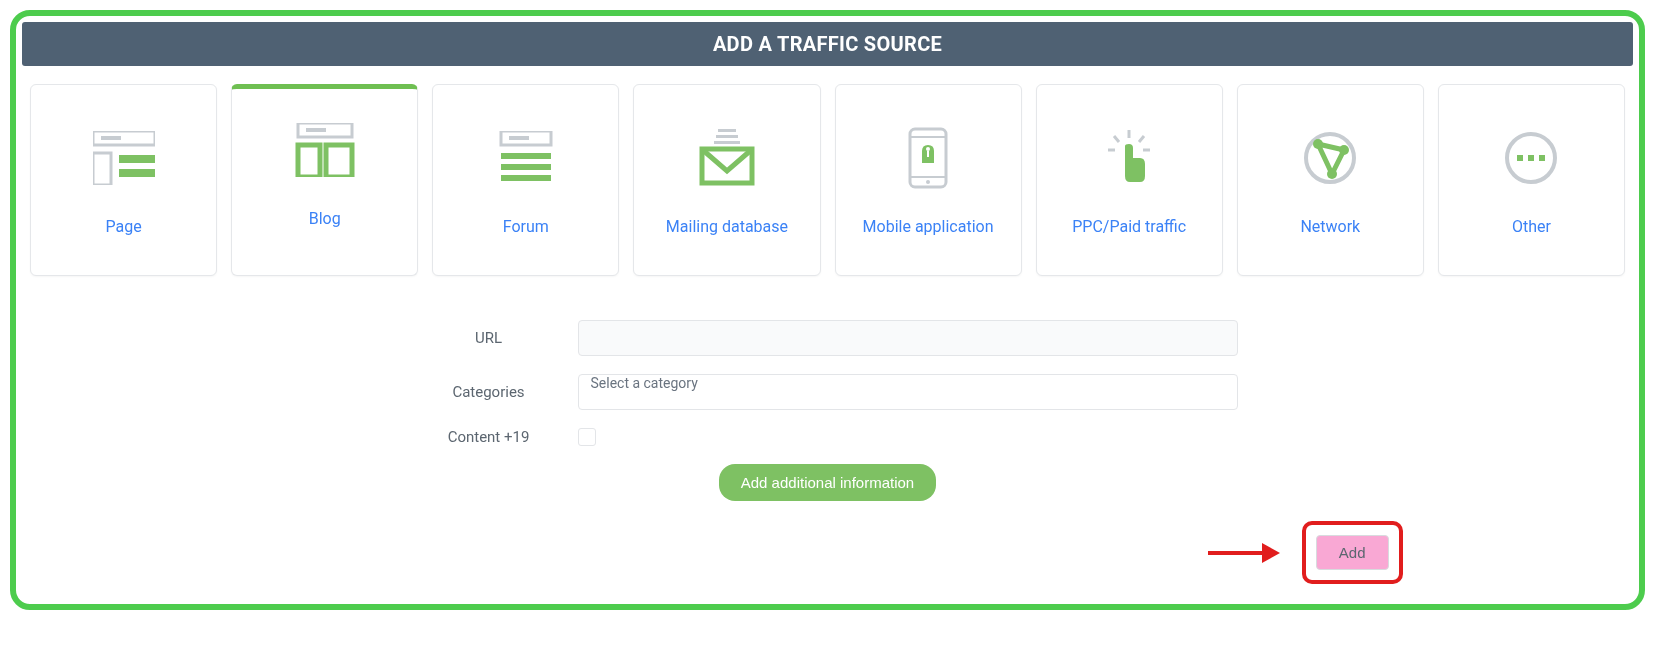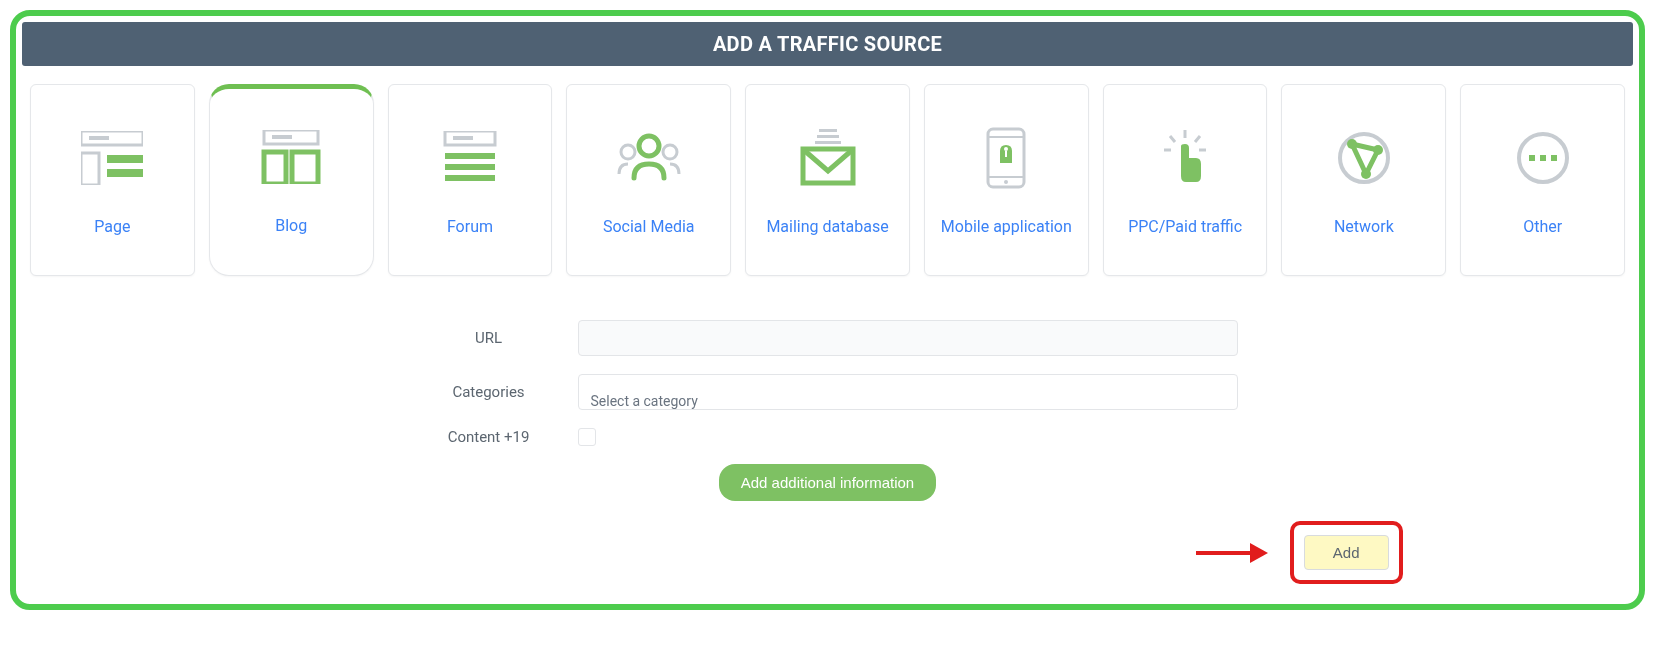--- a/index.html
+++ b/index.html
@@ -38,22 +38,21 @@
     display: flex;
     flex-direction: column;
     align-items: center;
     justify-content: flex-start;
     padding-top: 38px;
     cursor: pointer;
     background: #fff;
   }
   .card.selected {
     border-top: 5px solid #6fbf52;
-    padding-top: 33px;
-    border-radius: 20px;
+    padding-top: 26px;
   }
   .card .icon {
     height: 70px;
     display: flex;
     align-items: center;
     justify-content: center;
   }
   .card .label {
     margin-top: 24px;
     color: #3b82f6;
@@ -88,21 +87,21 @@
   .form-select {
     flex: 1;
     height: 36px;
     border: 1px solid #e3e5e8;
     border-radius: 4px;
     background: #fff;
     padding: 0 12px;
     font-size: 14px;
     color: #6a7480;
     display: flex;
-    align-items: flex-end;
+    align-items: flex-start;
     cursor: pointer;
   }
   .checkbox {
     width: 18px;
     height: 18px;
     border: 1px solid #e3e5e8;
     border-radius: 3px;
     background: #fff;
     cursor: pointer;
   }
@@ -127,25 +126,25 @@
   }
   .arrow {
     margin-right: 18px;
   }
   .highlight-box {
     border: 4px solid #e11d1d;
     border-radius: 10px;
     padding: 10px;
   }
   .btn-gray {
-    background: #fef9c3;
+    background: #f9a8d4;
     color: #5c6670;
     border: 1px solid #d8dbde;
     border-radius: 4px;
-    padding: 8px 28px;
+    padding: 8px 22px;
     font-size: 15px;
     cursor: pointer;
   }
   svg { display: block; }
 </style>
 </head>
 <body>
 
 <div class="frame">
   <div class="header">
@@ -185,33 +184,20 @@
           <rect x="6" y="0" width="50" height="14" fill="none" stroke="#c7ccd1" stroke-width="3"></rect>
           <rect x="14" y="5" width="20" height="4" fill="#c7ccd1"></rect>
           <rect x="6" y="22" width="50" height="6" fill="#7ec163"></rect>
           <rect x="6" y="33" width="50" height="6" fill="#7ec163"></rect>
           <rect x="6" y="44" width="50" height="6" fill="#7ec163"></rect>
         </svg>
       </div>
       <div class="label">Forum</div>
     </div>
 
-    <div class="card">
-      <div class="icon">
-        <svg width="66" height="56" viewBox="0 0 66 56">
-          <circle cx="33" cy="16" r="10" fill="none" stroke="#7ec163" stroke-width="5"></circle>
-          <path d="M 18 48 Q 18 34 33 34 Q 48 34 48 48" fill="none" stroke="#7ec163" stroke-width="5" stroke-linecap="round"></path>
-          <circle cx="12" cy="22" r="7" fill="none" stroke="#c7ccd1" stroke-width="3"></circle>
-          <path d="M 3 44 Q 3 34 12 34" fill="none" stroke="#c7ccd1" stroke-width="3"></path>
-          <circle cx="54" cy="22" r="7" fill="none" stroke="#c7ccd1" stroke-width="3"></circle>
-          <path d="M 63 44 Q 63 34 54 34" fill="none" stroke="#c7ccd1" stroke-width="3"></path>
-        </svg>
-      </div>
-      <div class="label">Social Media</div>
-    </div>
 
     <div class="card">
       <div class="icon">
         <svg width="62" height="58" viewBox="0 0 62 58">
           <rect x="22" y="0" width="18" height="3" fill="#c7ccd1"></rect>
           <rect x="20" y="6" width="22" height="3" fill="#c7ccd1"></rect>
           <rect x="18" y="12" width="26" height="3" fill="#c7ccd1"></rect>
           <rect x="6" y="20" width="50" height="34" fill="none" stroke="#7ec163" stroke-width="5"></rect>
           <path d="M 8 22 L 31 42 L 54 22" fill="none" stroke="#7ec163" stroke-width="5"></path>
         </svg>

